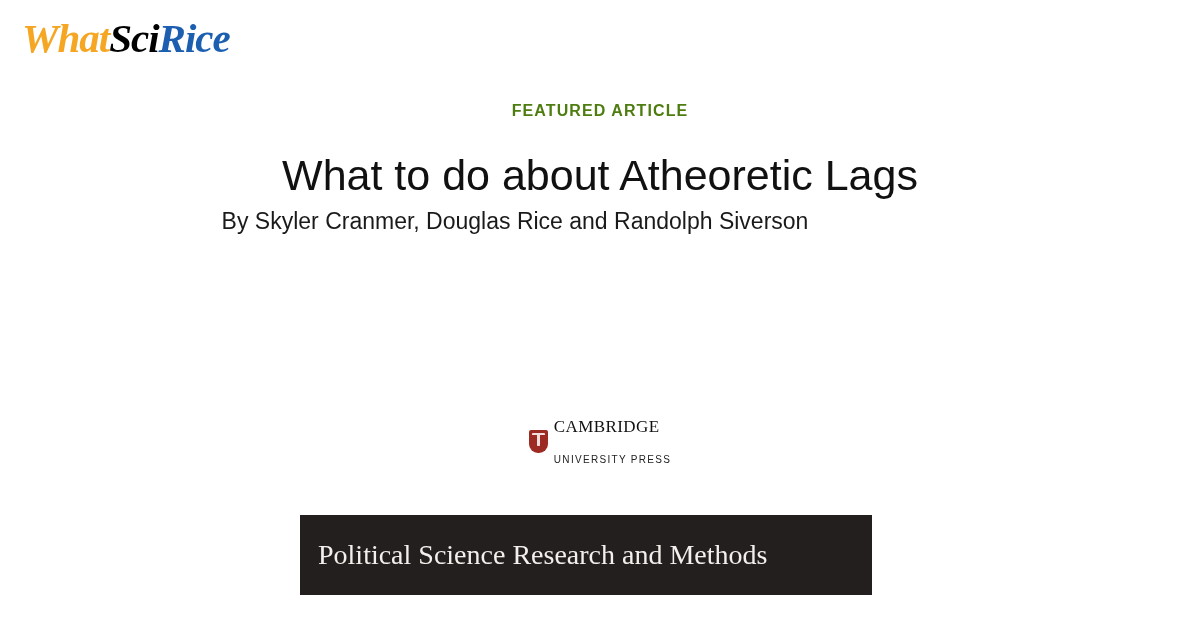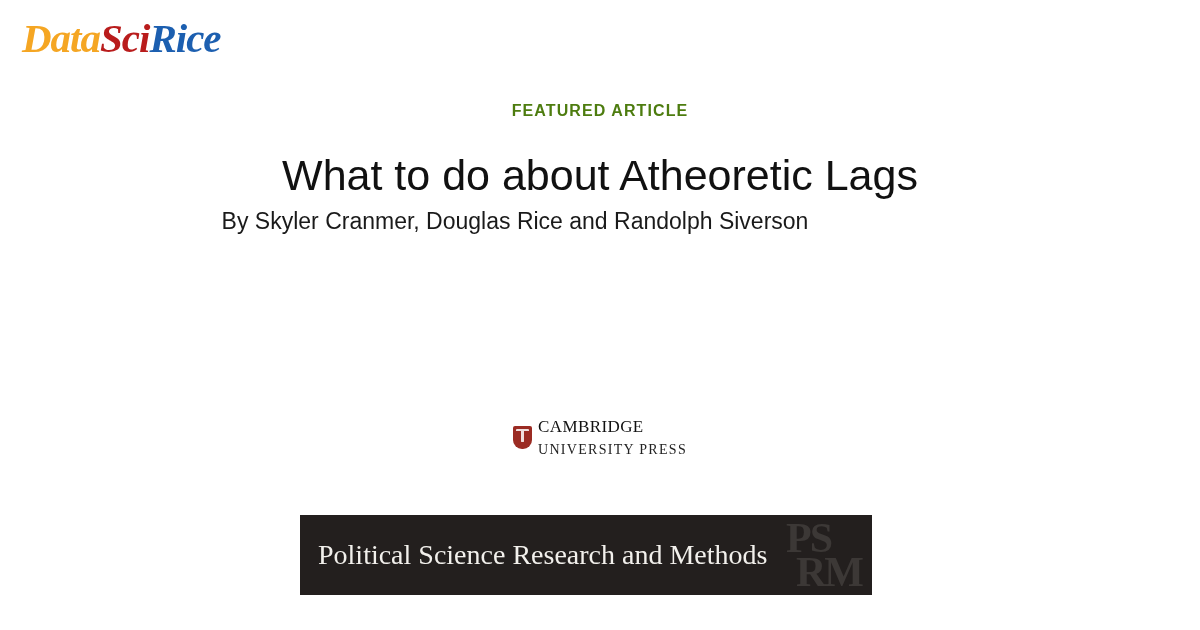--- a/index.html
+++ b/index.html
@@ -23,21 +23,21 @@
     top: 18px;
     font-family: "Liberation Serif", serif;
     font-size: 41px;
     font-weight: bold;
     font-style: italic;
     letter-spacing: -1px;
     white-space: nowrap;
     line-height: 1;
   }
   .brand .seg-poli  { color: #f5a623; }
-  .brand .seg-sci   { color: #b91c1c; }
+  .brand .seg-sci   { color: #000000; }
   .brand .seg-data  { color: #1c5fb0; }
 
   
   .eyebrow {
     position: absolute;
     top: 102px;
     left: 0;
     width: 1200px;
     text-align: center;
     font-size: 16px;
@@ -112,25 +112,25 @@
     flex-direction: column;
     line-height: 1;
   }
   .publisher-name {
     font-family: "Liberation Serif", serif;
     font-size: 17px;
     letter-spacing: .4px;
     color: #111;
   }
   .publisher-sub {
-    font-family: Liberation Serif, serif;
-    font-size: 14px;
+    font-family: Liberation Sans, sans-serif;
+    font-size: 10px;
     letter-spacing: 1.3px;
     color: #222;
-    margin-top: 8px;
+    margin-top: 20px;
   }
 
   
   .journal-banner {
     position: absolute;
     left: 300px;
     top: 515px;
     width: 572px;
     height: 80px;
     background: #231f1e;
@@ -165,36 +165,32 @@
     padding-left: 6px;
     box-sizing: border-box;
   }
   .journal-mark .row1 { margin-left: 0px; }
   .journal-mark .row2 { margin-left: 10px; }
 </style>
 </head>
 <body>
 
 <div class="brand">
-  <span class="seg-poli">Data</span><span class="seg-sci">Sci</span><span class="seg-data">Rice</span>
+  <span class="seg-poli">What</span><span class="seg-sci">Sci</span><span class="seg-data">Rice</span>
 </div>
 
 <div class="eyebrow">FEATURED ARTICLE</div>
 <div class="article-title">What to do about Atheoretic Lags</div>
 <div class="article-authors">By Skyler Cranmer, Douglas Rice and Randolph Siverson</div>
 
 <div class="publisher">
   <div class="publisher-inner">
     <div class="crest"></div>
     <div class="publisher-text">
       <span class="publisher-name">CAMBRIDGE</span>
       <span class="publisher-sub">UNIVERSITY PRESS</span>
     </div>
   </div>
 </div>
 
 <div class="journal-banner">
   <div class="journal-title">Political Science Research and Methods</div>
-  <div class="journal-mark">
-    <span class="row1">PS</span>
-    <span class="row2">RM</span>
-  </div>
 </div>
 
 </body></html>

